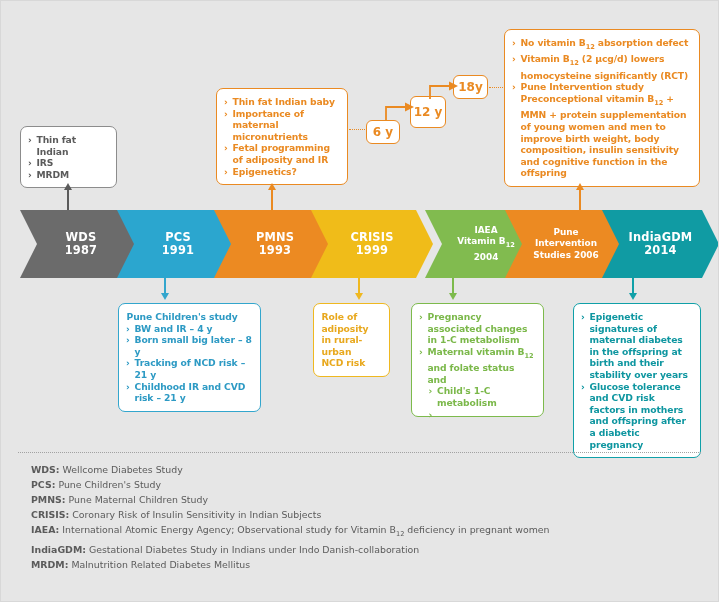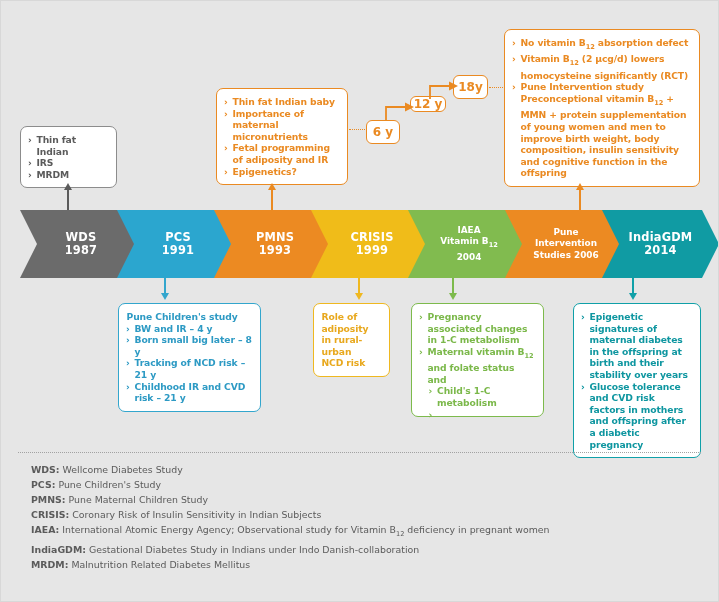--- a/index.html
+++ b/index.html
@@ -127,21 +127,21 @@
     </ul>
   </div>
   <div class="vline" style="left:271px; top:189px; height:22px; background:#ea8a22;"></div>
   <div class="varrow" style="left:267.5px; top:183px; border-bottom:7px solid #ea8a22;"></div>
 
   <div class="hdots" style="left:349px; top:129px; width:16px;"></div>
 
   <div class="pill" style="left:366px; top:120px; width:34px; height:24px;">
     <span>6 y</span>
   </div>
-  <div class="pill" style="left:410px; top:96px; width:36px; height:16px;">
+  <div class="pill" style="left:410px; top:96px; width:36px; height:32px;">
     <span>12 y</span>
   </div>
   <div class="pill" style="left:453px; top:75px; width:35px; height:24px;">
     <span>18y</span>
   </div>
 
   <svg class="elbow" style="left:384px; top:102px;" width="34" height="20" viewBox="0 0 34 20">
     <path d="M2 18 L2 5 L22 5" fill="none" stroke="#ea8a22" stroke-width="1.8"></path>
     <path d="M21 0.5 L30 5 L21 9.5 Z" fill="#ea8a22"></path>
   </svg>
@@ -172,21 +172,21 @@
       <div class="l2">1991</div>
     </div>
     <div class="chev-item" style="left:214px; width:122px; background:#ec8a22;">
       <div class="l1">PMNS</div>
       <div class="l2">1993</div>
     </div>
     <div class="chev-item" style="left:311px; width:122px; background:#f0bc19;">
       <div class="l1">CRISIS</div>
       <div class="l2">1999</div>
     </div>
-    <div class="chev-item small" style="left:408px; width:122px; background:#81bb4f;">
+    <div class="chev-item small" style="left:425px; width:122px; background:#81bb4f;">
       <div class="l1">IAEA</div>
       <div class="l2">Vitamin B<sub>12</sub></div>
       <div class="l3">2004</div>
     </div>
     <div class="chev-item small" style="left:505px; width:122px; background:#ec8a22;">
       <div class="l1">Pune</div>
       <div class="l2">Intervention</div>
       <div class="l3">Studies 2006</div>
     </div>
     <div class="chev-item" style="left:602px; width:117px; background:#109ba3;">

